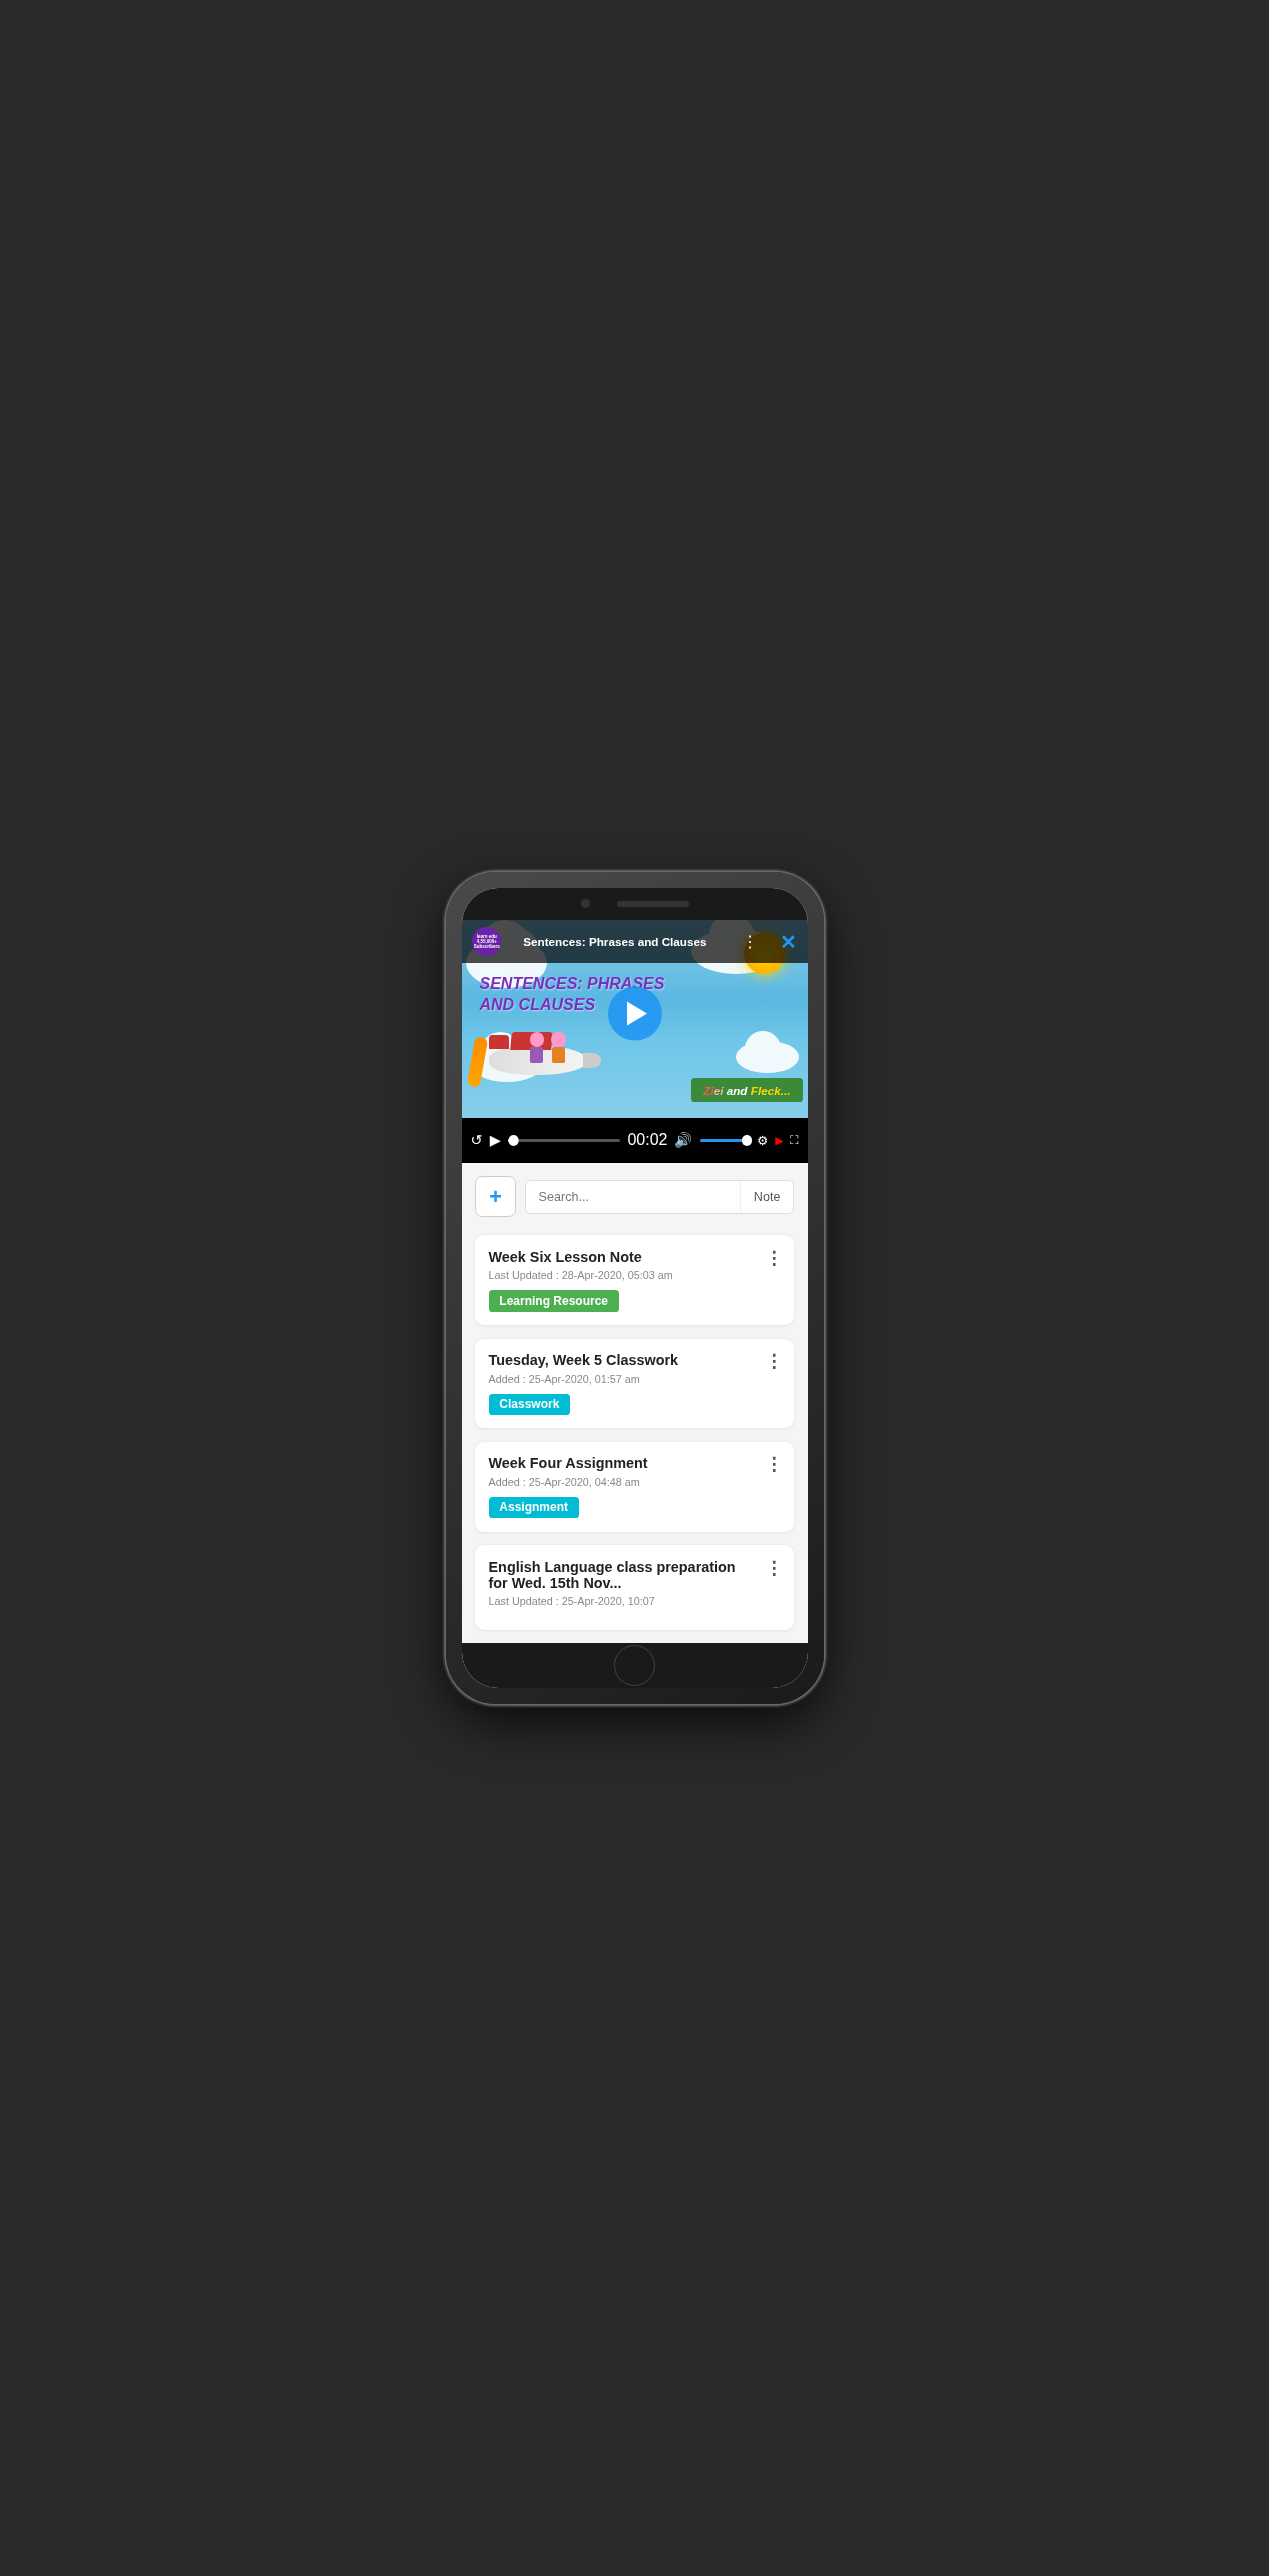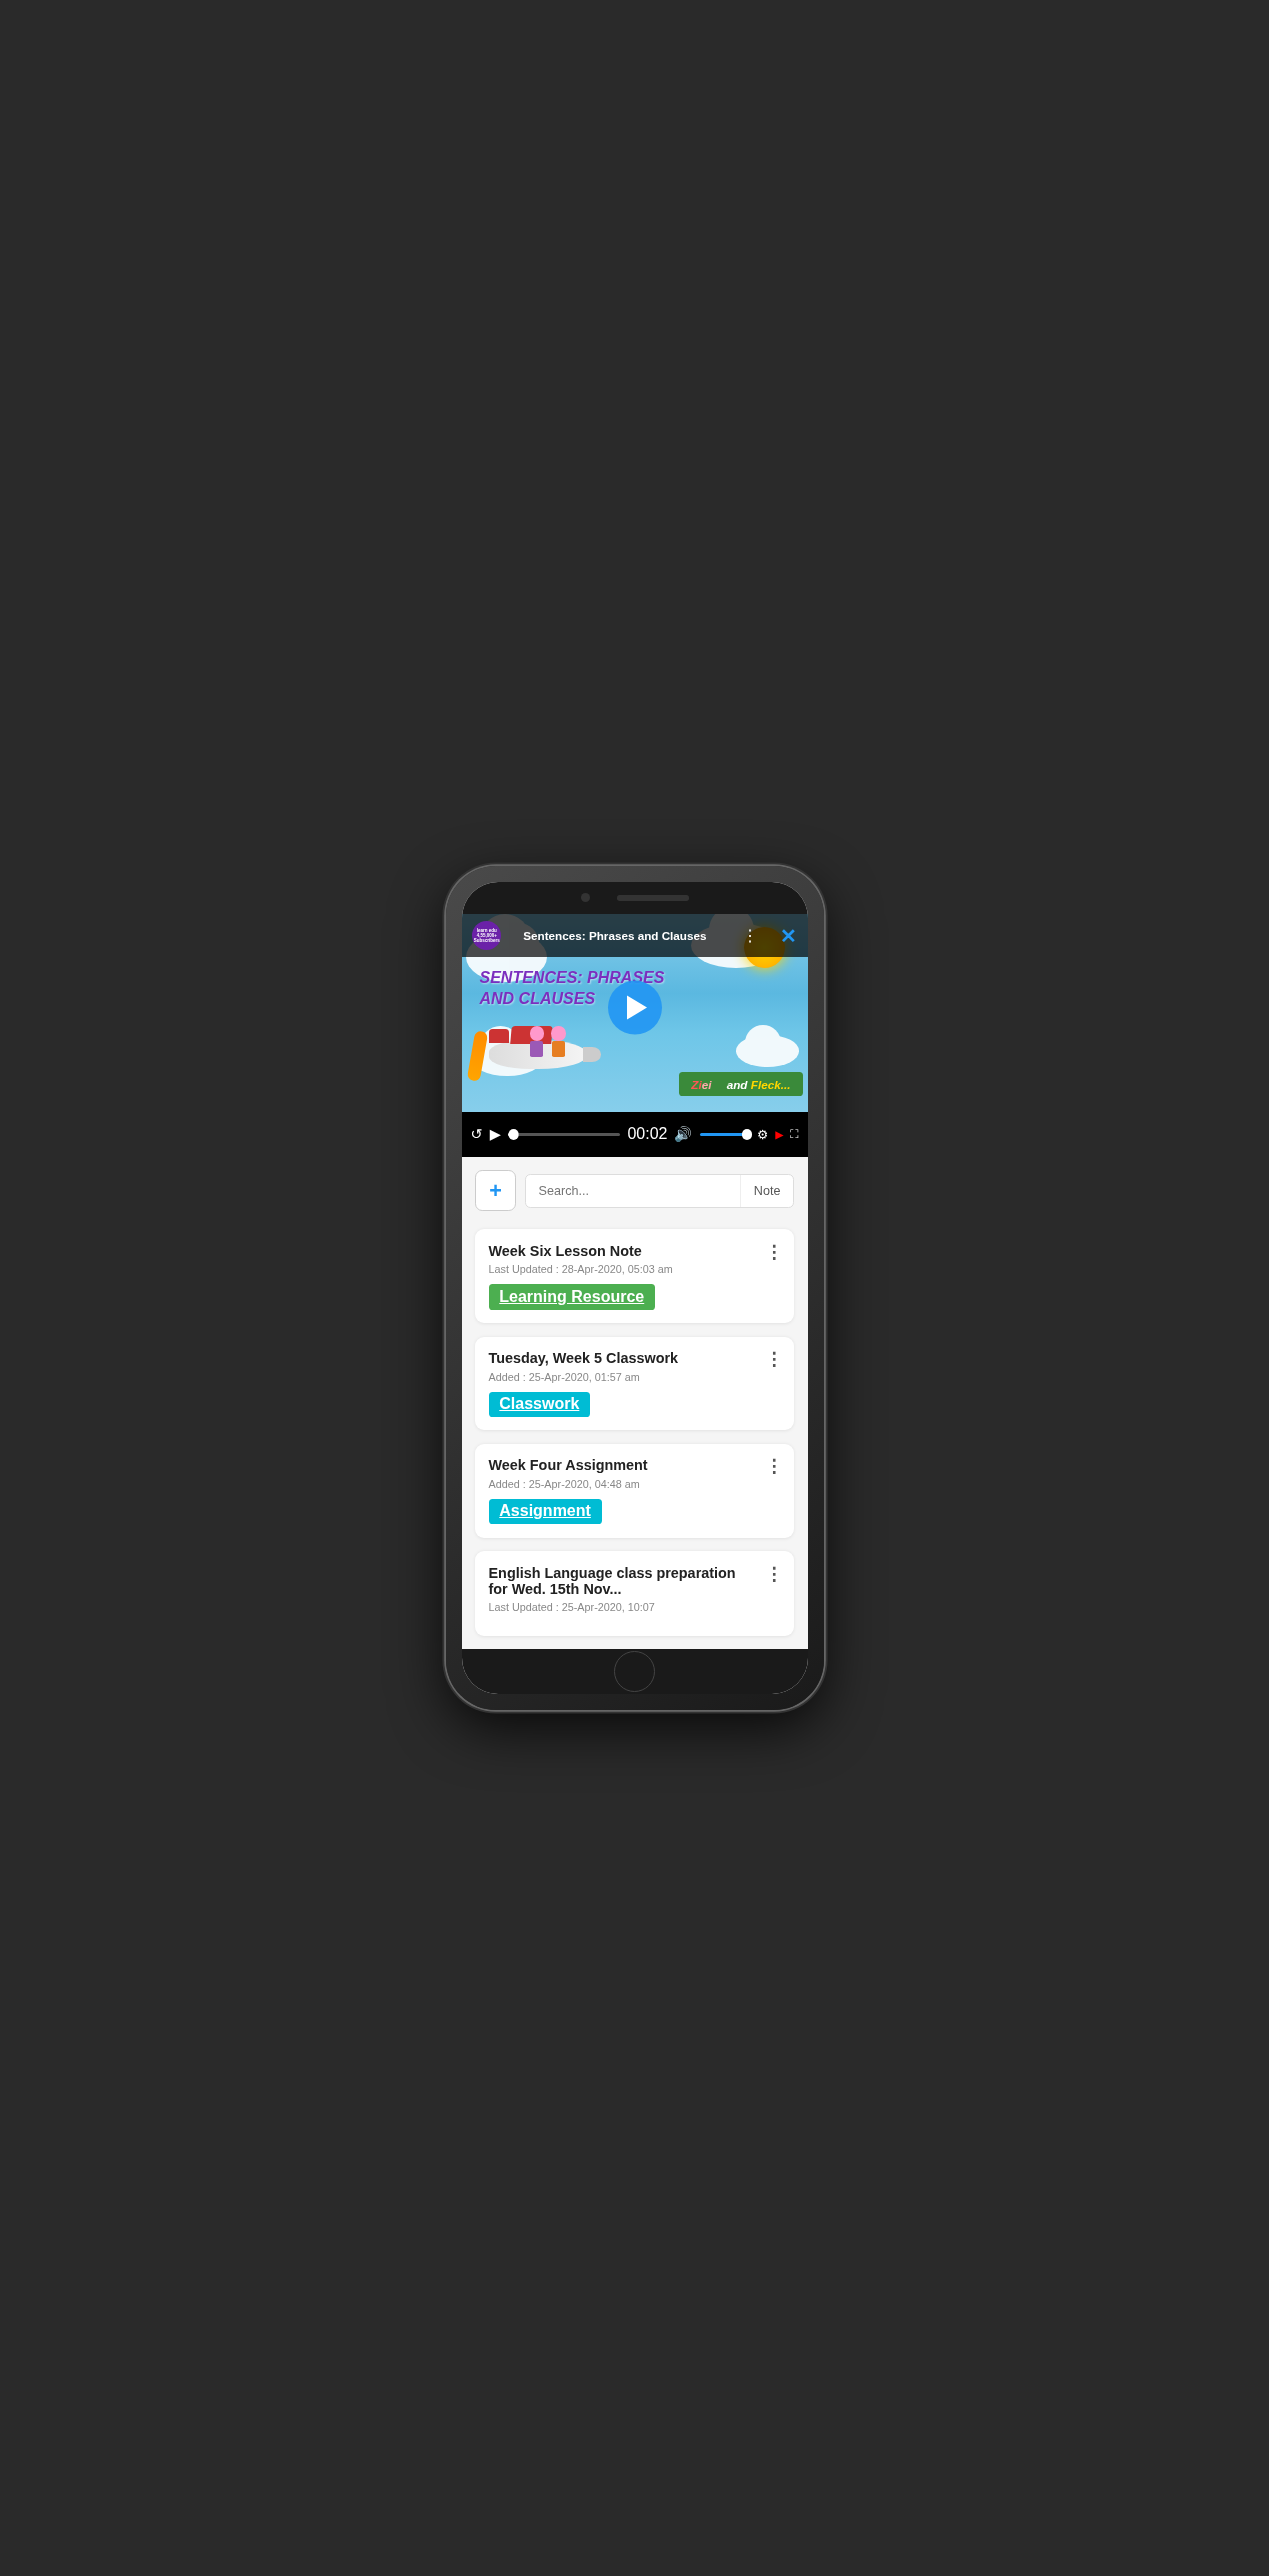--- a/index.html
+++ b/index.html
@@ -327,24 +327,23 @@
     }
     .card-subtitle {
       font-size: 10.8px;
       color: #888;
       margin-bottom: 9px;
     }
     .tag {
       display: inline-block;
       padding: 3.6px 10.8px;
       border-radius: 3.6px;
-      font-size: 16px;
+      font-size: 12px;
       font-weight: 600;
       color: white;
-      text-decoration: underline;
     }
     .tag-green { background: #4CAF50; }
     .tag-teal { background: #00BCD4; }
     .tag-assignment { background: #00BCD4; }
 
     .card-menu {
       position: absolute;
       top: 13.5px;
       right: 10.8px;
       color: #555;
@@ -428,21 +427,21 @@
               
               <div style="display:inline-block;">
                 <div style="width:14.4px; height:14.4px; background:#f9c; border-radius:50%; margin:0 auto;"></div>
                 <div style="width:12.6px; height:16px; background:#E67E22; border-radius:1.8px; margin:0 auto;"></div>
               </div>
             </div>
           </div>
         </div>
 
         <div style="position:absolute; bottom:16px; right:4.5px; background:#3a8a3a; padding:5.4px 12.6px; border-radius:3.6px; color:white; font-weight:900; font-size:11.7px; font-style:italic;">
-          <span style="color:#ff5555;">Zi</span><span style="color:#ffaaaa;">ei</span><span style="color:white;margin-left:12px;"> and </span><span style="color:#FFD700;">Fleck...</span>
+          <span style="color:#ff5555;">Zi</span><span style="color:#ffaaaa;">ei</span><span style="color:white;"> and </span><span style="color:#FFD700;">Fleck...</span>
         </div>
 
         <div class="play-btn">
           <div class="play-triangle"></div>
         </div>
       </div>
 
       <div class="video-controls">
         <div class="ctrl-btn">↺</div>
         <div class="ctrl-btn">▶</div>

